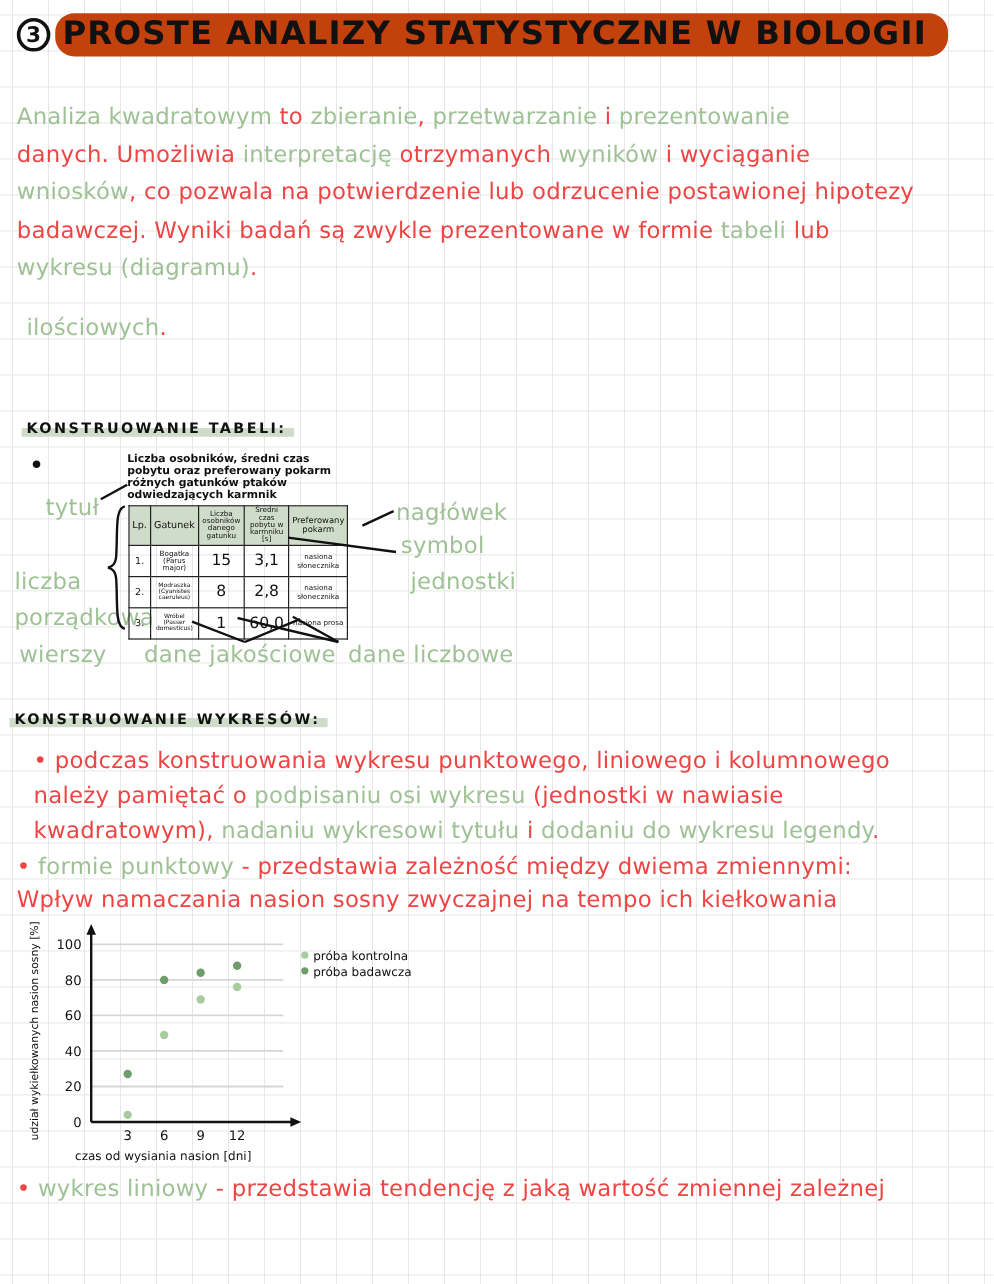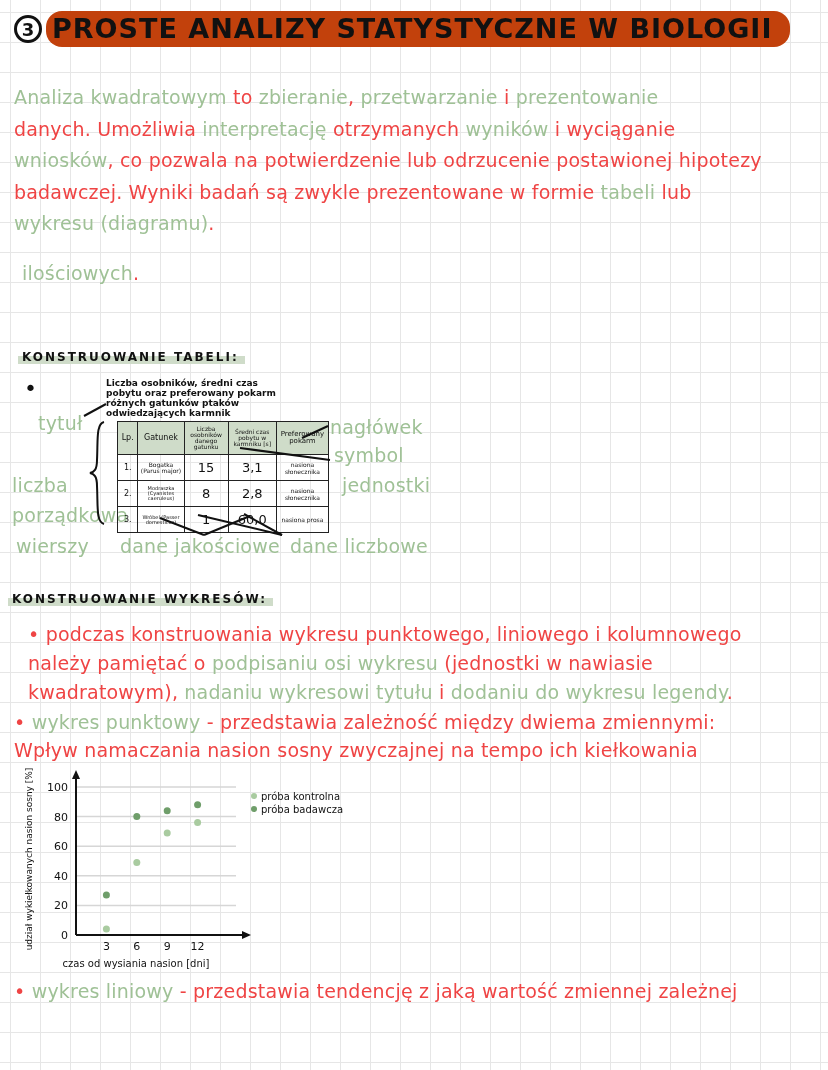--- a/index.html
+++ b/index.html
@@ -75,21 +75,21 @@
 <div class="abs hand g" style="left:330px; top:416px;">nagłówek</div>
 <div class="abs hand g" style="left:334px; top:444px;">symbol</div>
 <div class="abs hand g" style="left:342px; top:474px;">jednostki</div>
 <div class="abs hand g" style="left:120px; top:535px;">dane jakościowe</div>
 <div class="abs hand g" style="left:290px; top:535px;">dane liczbowe</div>
 
 <svg class="abs" style="left:88px; top:420px;" width="20" height="106">
   <path d="M16 2 C8 4 10 20 9 40 C9 50 6 52 2 53 C6 54 9 56 9 66 C10 86 8 102 16 104" fill="none" stroke="#111" stroke-width="2"></path>
 </svg>
 
-<table class="abs bio" style="left:107px; top:421px; width:212px;margin-left:10px;">
+<table class="abs bio" style="left:107px; top:421px; width:183px;">
   <tbody>
       <tr class="head">
     <td style="width:14px">Lp.</td>
     <td style="width:38px">Gatunek</td>
     <td style="width:36px; font-size:6px; line-height:6px">Liczba osobników danego gatunku</td>
     <td style="width:40px; font-size:6px; line-height:6px">Średni czas pobytu w karmniku [s]</td>
     <td style="width:42px; font-size:7px; line-height:7px">Preferowany pokarm</td>
   </tr>
   <tr class="row">
     <td>1.</td>
@@ -125,21 +125,21 @@
 </svg>
 
 <div class="abs sec-head" style="left:8px; top:592px;">KONSTRUOWANIE WYKRESÓW:</div>
 
 <div class="abs hand" id="b1" style="left:28px; top:620px; line-height:29px;">
     <div><span class="k">• podczas konstruowania wykresu punktowego, liniowego i kolumnowego</span></div>
     <div><span class="k">należy pamiętać o </span><span class="g">podpisaniu osi wykresu</span><span class="k"> (jednostki w nawiasie</span></div>
     <div><span class="k">kwadratowym), </span><span class="g">nadaniu wykresowi tytułu</span><span class="k"> i </span><span class="g">dodaniu do wykresu legendy</span><span class="k">.</span></div>
   </div>
 <div class="abs hand" id="b2" style="left:14px; top:708px; line-height:28px;">
-    <div><span class="k">• </span><span class="g">wykres punktowy</span><span class="k"> - przedstawia zależność między dwiema zmiennymi:</span></div>
+    <div><span class="k">• </span><span class="g">formie punktowy</span><span class="k"> - przedstawia zależność między dwiema zmiennymi:</span></div>
     <div><span class="k">Wpływ namaczania nasion sosny zwyczajnej na tempo ich kiełkowania</span></div>
   </div>
 
 <svg class="abs" id="chart" style="left:14px; top:765px;" width="380" height="205">
     <text x="54" y="174" text-anchor="end" font-size="11" fill="#111" font-family="DejaVu Sans, sans-serif">0</text>
     <line x1="62" y1="140.4" x2="222" y2="140.4" stroke="#d6d6d6" stroke-width="1.5"></line>
     <text x="54" y="144.4" text-anchor="end" font-size="11" fill="#111" font-family="DejaVu Sans, sans-serif">20</text>
     <line x1="62" y1="110.8" x2="222" y2="110.8" stroke="#d6d6d6" stroke-width="1.5"></line>
     <text x="54" y="114.8" text-anchor="end" font-size="11" fill="#111" font-family="DejaVu Sans, sans-serif">40</text>
     <line x1="62" y1="81.2" x2="222" y2="81.2" stroke="#d6d6d6" stroke-width="1.5"></line>

